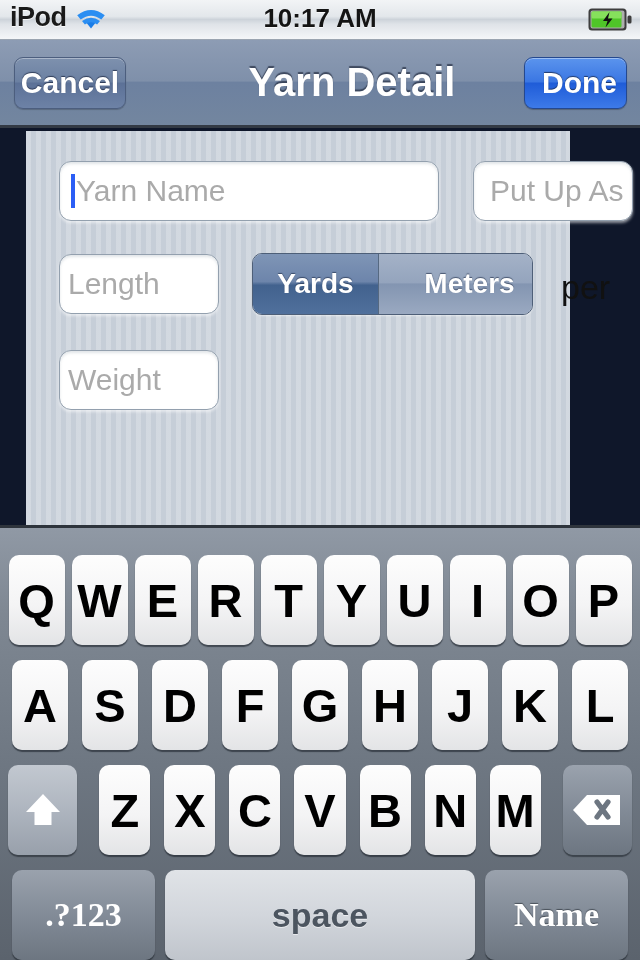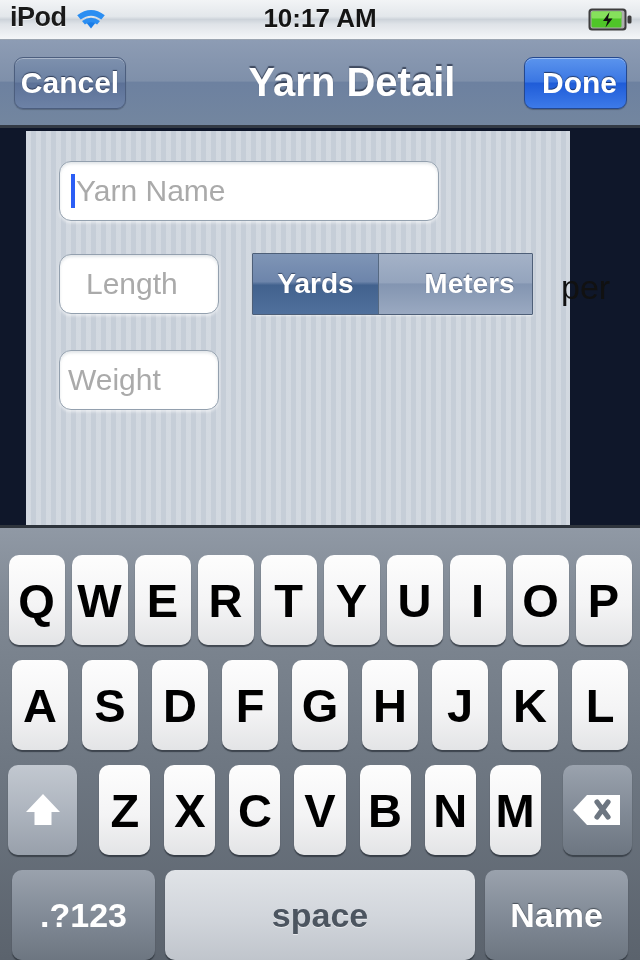--- a/index.html
+++ b/index.html
@@ -162,34 +162,34 @@
     margin-right: 1px;
   }
   #put-up-as-field {
     left: 447px; top: 30px;
     width: 160px; height: 60px;
     padding-left: 16px;
   }
   #length-field {
     left: 33px; top: 123px;
     width: 160px; height: 60px;
-    padding-left: 26px;
+    padding-left: 8px;
   }
   #weight-field {
     left: 33px; top: 219px;
     width: 160px; height: 60px;
     padding-left: 8px;
   }
 
   
   .segmented {
     position: absolute;
     display: flex;
     border: 1px solid #4e5f78;
-    border-radius: 1px;
+    border-radius: 10px;
     overflow: hidden;
     box-sizing: border-box;
     box-shadow: 0 1px 2px rgba(255,255,255,0.5);
   }
   .seg {
     flex: 1 1 0;
     display: flex;
     align-items: center;
     justify-content: center;
     font-size: 28px;
@@ -263,20 +263,21 @@
     color: #000000;
     box-shadow: 0 2px 1px rgba(20,25,32,0.55);
   }
   #kb-row-2 .key.letter { margin: 0 7px; }
   #kb-row-3 .key.letter { margin: 0 7px; }
 
   .key.dark {
     background: linear-gradient(to bottom, #9aa2ad 0%, #828b97 50%, #6d7681 100%);
     color: #ffffff;
     box-shadow: 0 2px 1px rgba(20,25,32,0.5);
+    font-family: Liberation Serif, serif;
   }
   #shift-key {
     width: 76px;
     margin-right: 15px;
     margin-left: 8px;
     background: linear-gradient(to bottom, #c2c8d0 0%, #aeb5bf 50%, #98a0ab 100%);
     box-shadow: 0 2px 1px rgba(20,25,32,0.5);
   }
   #delete-key {
     width: 76px;
@@ -337,20 +338,23 @@
     <div id="done-button" class="nav-btn">Done</div>
   </div>
 
   <div id="form-area">
 
     <div id="yarn-name-field" class="text-field">
       <div id="text-caret"></div>
       <span class="placeholder">Yarn Name</span>
     </div>
 
+    <div id="put-up-as-field" class="text-field">
+      <span class="placeholder">Put Up As</span>
+    </div>
 
     <div id="length-field" class="text-field">
       <span class="placeholder">Length</span>
     </div>
 
     <div id="length-unit-control" class="segmented">
       <div class="seg selected">Yards</div>
       <div class="seg">Meters</div>
     </div>
 

